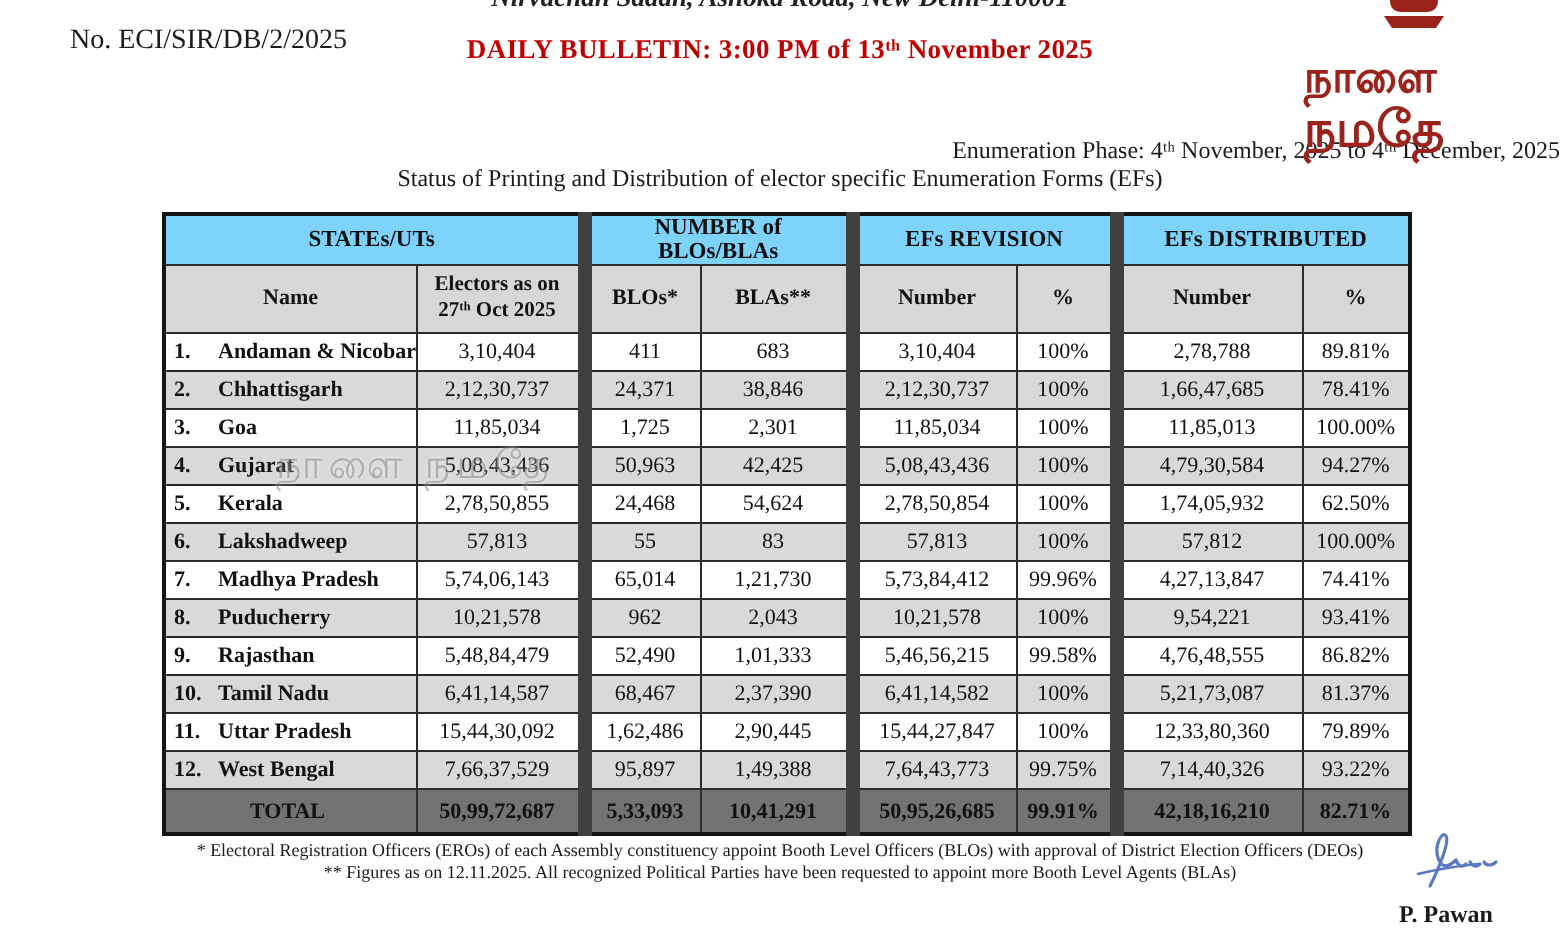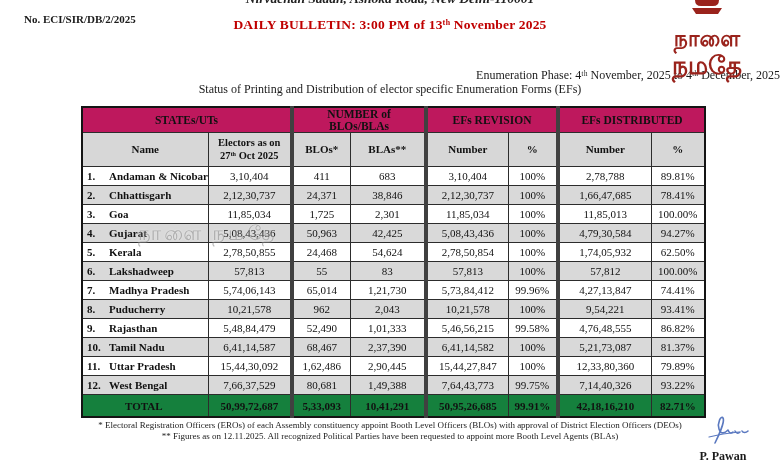--- a/index.html
+++ b/index.html
@@ -6,58 +6,58 @@
   #page{
     position:relative;width:780px;height:470px;background:#ffffff;
     font-family:"Liberation Serif","DejaVu Serif",serif;color:#111;
     overflow:hidden;border-bottom:3px solid #ededed;
   }
   
   .address{
     position:absolute;top:-9px;left:0;width:780px;text-align:center;
     font-style:italic;font-weight:bold;font-size:13.5px;color:#222;
   }
-  .refno{position:absolute;top:13px;left:24px;font-size:11px;font-weight:bold;color:#1b1b1b;}
+  .refno{position:absolute;top:13px;left:35px;font-size:14px;font-weight:normal;color:#1b1b1b;}
   .bulletin{
     position:absolute;top:17px;left:0;width:780px;text-align:center;
     color:#c00000;font-weight:bold;font-size:13.5px;letter-spacing:.2px;
   }
   .doc-title{
     position:absolute;top:43px;left:0;width:780px;text-align:center;
     font-weight:bold;font-size:12.5px;text-decoration:underline;letter-spacing:.2px;
   }
   .sub1{position:absolute;top:68px;left:0;width:780px;text-align:right;font-size:12px;color:#1b1b1b;}
   .sub2{position:absolute;top:82px;left:0;width:780px;text-align:center;font-size:12px;color:#1b1b1b;}
   
-  .logo{position:absolute;top:0;right:18px;width:110px;height:95px;text-align:center;}
+  .logo{position:absolute;top:0;right:18px;width:110px;height:95px;}
   .logo .fist{position:absolute;top:-16px;left:31px;}
   .logo .t1{position:absolute;top:28px;left:0;width:110px;font-weight:bold;font-size:22px;color:#9a231c;line-height:1;}
   .logo .t2{position:absolute;top:53px;left:0;width:110px;font-weight:bold;font-size:25px;color:#9a231c;line-height:1;}
   
   .watermark{
     position:absolute;top:222px;left:138px;z-index:5;white-space:nowrap;
     font-weight:normal;font-size:20px;letter-spacing:3px;color:#8b8b8b;opacity:.55;
     text-shadow:0 0 2px #fff;pointer-events:none;
   }
   
   table{
     position:absolute;top:106px;left:81px;width:623px;
     border-collapse:collapse;table-layout:fixed;
     border:2px solid #141414;font-size:11px;
   }
   th,td{border:1px solid #2c2c2c;padding:0 3px;text-align:center;vertical-align:middle;overflow:hidden;}
-  .grp{border-left:4px solid #404040;}
-  thead tr.g th{background:#be185d;font-weight:bold;font-size:11.5px;height:23px;}
+  .grp{border-left:7px solid #404040;}
+  thead tr.g th{background:#7dd3fc;font-weight:bold;font-size:11.5px;height:23px;}
   thead tr.s th{background:#d7d7d7;font-weight:bold;height:33px;line-height:1.15;}
   thead tr.s th.electors-h{font-size:10.5px;}
   tbody tr{height:19px;}
   tbody tr:nth-child(even){background:#d9d9d9;}
   td.state{text-align:left;font-weight:bold;padding-left:4px;white-space:nowrap;}
   td.state .no{display:inline-block;width:22px;}
-  tfoot td{background:#15803d;font-weight:bold;height:21px;}
+  tfoot td{background:#737373;font-weight:bold;height:21px;}
   tfoot td.state{text-align:center;padding-left:0;}
   
   .fnotes{position:absolute;top:420px;left:0;width:780px;text-align:center;font-size:9px;color:#1b1b1b;line-height:1.25;}
   .sig{position:absolute;top:413px;right:22px;width:70px;text-align:center;}
   .sig .name{font-size:12px;font-weight:bold;color:#1b1b1b;margin-top:-2px;}
 </style>
 </head>
 <body>
 
 <div id="page">
@@ -218,21 +218,21 @@
           <td class="grp">1,62,486</td>
           <td>2,90,445</td>
           <td class="grp">15,44,27,847</td>
           <td>100%</td>
           <td class="grp">12,33,80,360</td>
           <td>79.89%</td>
         </tr>
         <tr>
           <td class="state"><span class="no">12.</span>West Bengal</td>
           <td>7,66,37,529</td>
-          <td class="grp">80,681</td>
+          <td class="grp">95,897</td>
           <td>1,49,388</td>
           <td class="grp">7,64,43,773</td>
           <td>99.75%</td>
           <td class="grp">7,14,40,326</td>
           <td>93.22%</td>
         </tr>
       </tbody>
     <tfoot>
       <tr>
         <td class="state">TOTAL</td>

